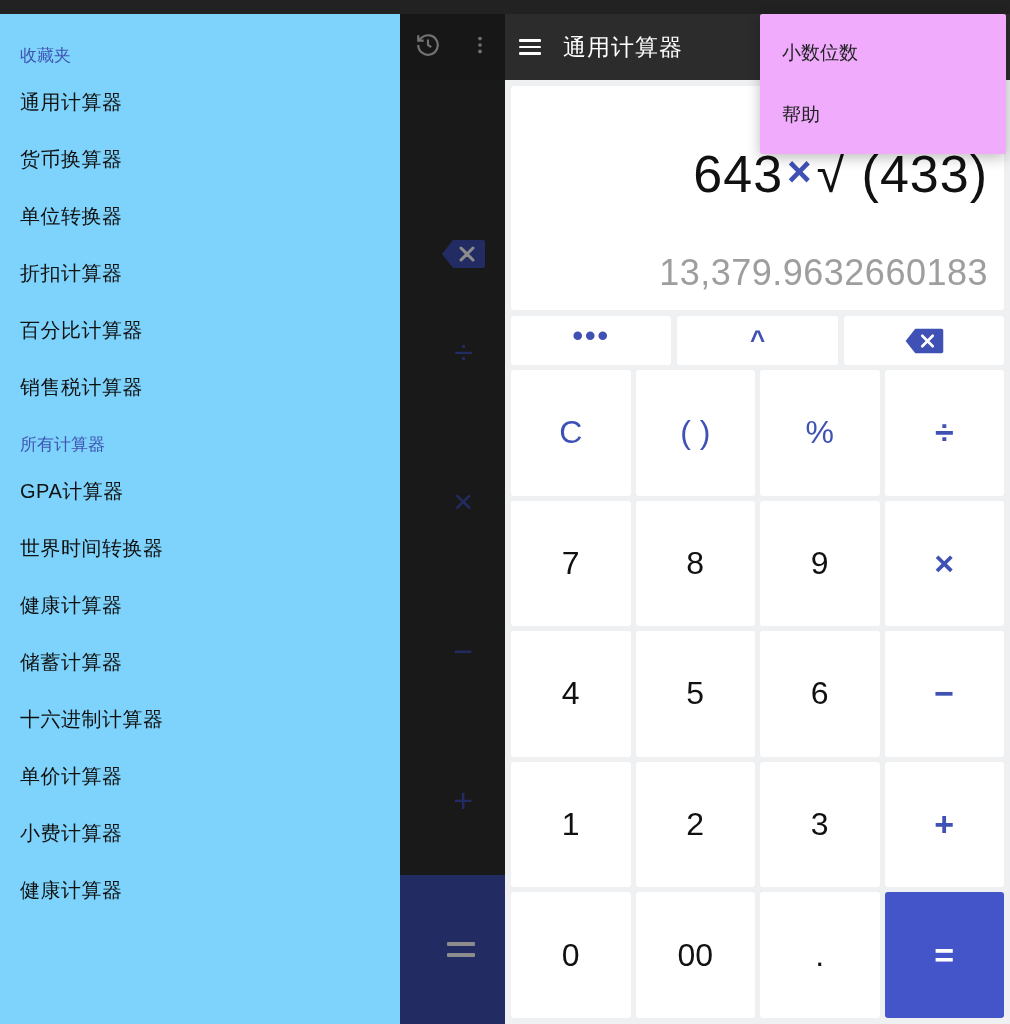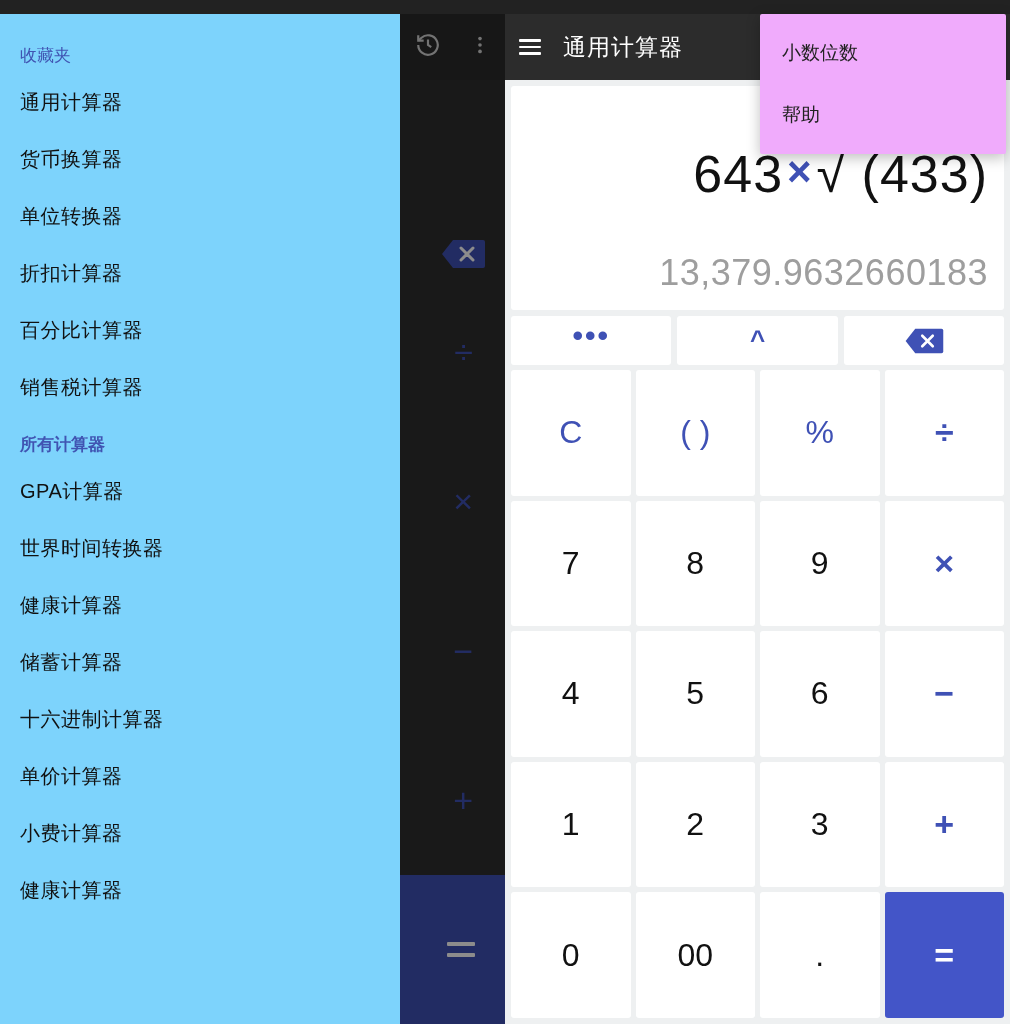--- a/index.html
+++ b/index.html
@@ -4,21 +4,21 @@
 <style>
   * { box-sizing: border-box; margin: 0; padding: 0; }
   html, body { width: 1010px; height: 1024px; overflow: hidden; font-family: -apple-system, "Helvetica Neue", Arial, "PingFang SC", "Microsoft YaHei", sans-serif; }
   body { display: flex; }
 
   
   .left-panel { width: 505px; height: 100%; position: relative; background: #fff; }
   .dark-status { width: 100%; height: 14px; background: #222; }
   .drawer { position: absolute; top: 14px; left: 0; width: 400px; height: calc(100% - 14px); background: #7dd3fc; padding: 24px 20px 0 20px; overflow: hidden; }
   .section-header { color: #4054b2; font-size: 17px; font-weight: 500; margin-bottom: 22px; margin-top: 6px; }
-  .section-header.second { margin-top: 32px; font-weight: bold; }
+  .section-header.second { margin-top: 32px; }
   .drawer-item { color: #111; font-size: 20px; margin-bottom: 30px; cursor: pointer; letter-spacing: 0.5px; }
 
   
   .backdrop { position: absolute; top: 14px; left: 400px; right: 0; bottom: 0; background: #2e2e2e; }
   .backdrop-top { height: 66px; background: #2a2a2a; display:flex; align-items:center; justify-content:flex-end; padding-right:14px; gap:28px;}
   .backdrop-top svg { opacity:.9; }
   .backdrop-body { position:absolute; top:66px; left:0; right:0; bottom:0; display:flex; flex-direction:column; }
   .backdrop-blank { flex:1; }
   .bk-key { flex:1; display:flex; align-items:center; justify-content:flex-end; padding-right:32px; color:#3f51b5; font-size:34px; font-weight:500;}
   .bk-equals { flex:1; background:#3f51b5; display:flex; align-items:center; justify-content:flex-end; padding-right:30px; }

